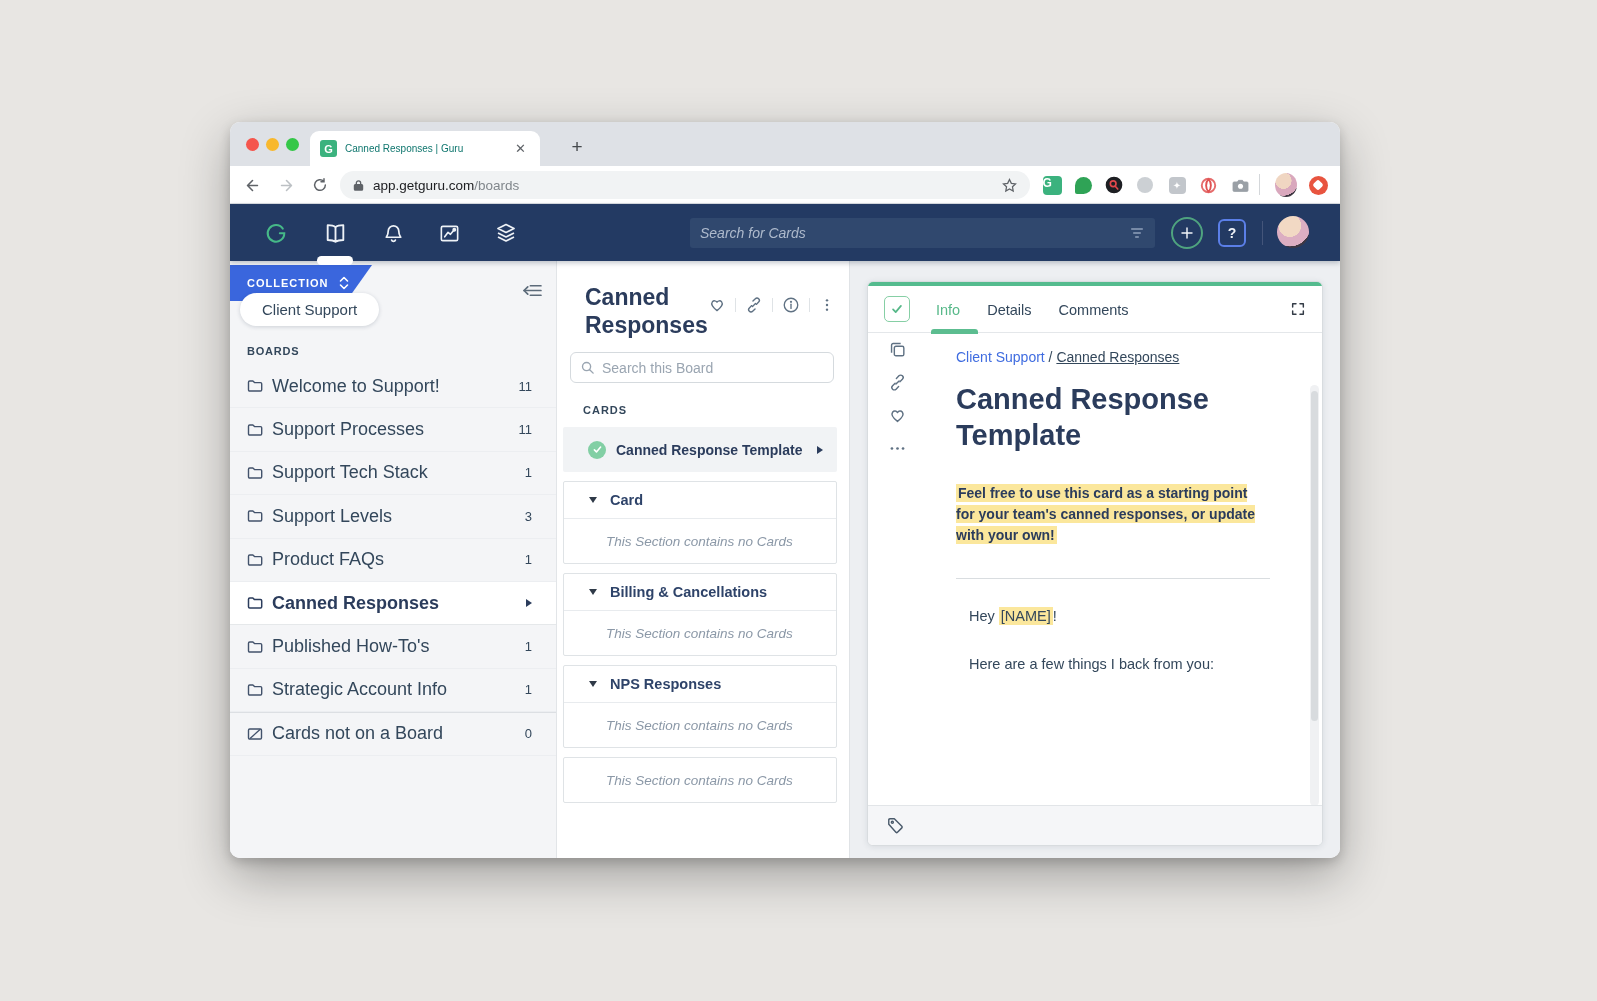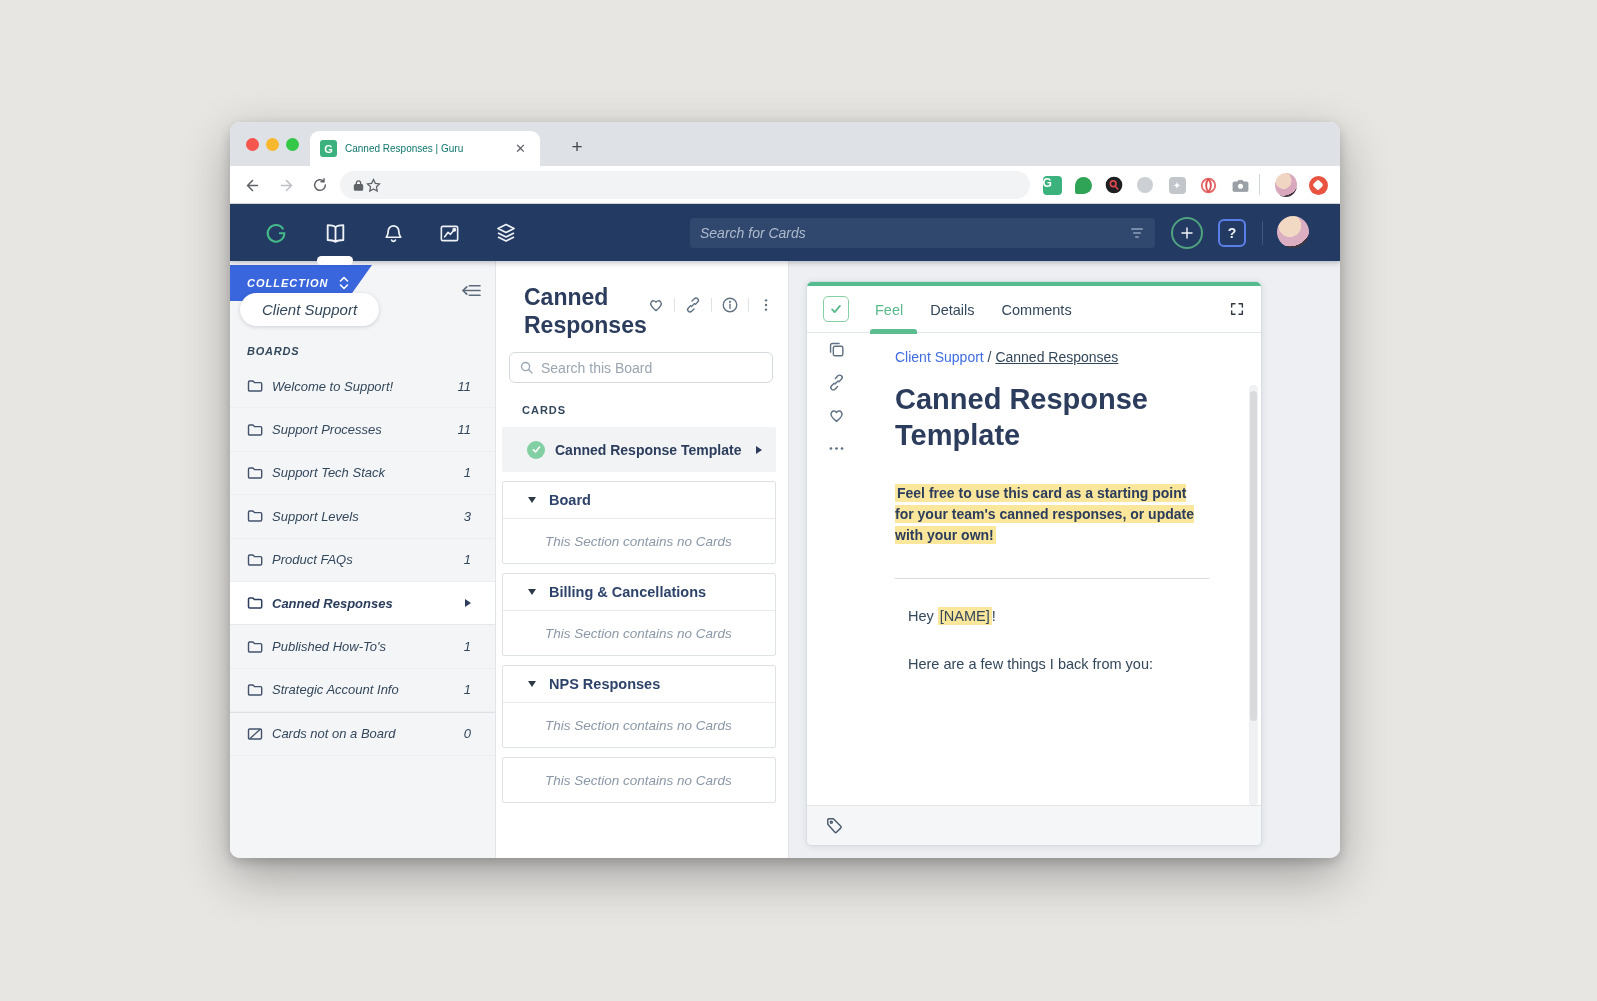--- a/index.html
+++ b/index.html
@@ -62,36 +62,36 @@
               border:2px solid #5b7fe8; color:#f0f3f8; font-size:14px; font-weight:bold;
               display:flex; align-items:center; justify-content:center; }
   .nav-divider { position:absolute; left:1032px; top:17px; width:1px; height:24px; background:#44557a; }
   .avatar-nav { position:absolute; left:1047px; top:12px; width:32px; height:32px; border-radius:50%;
                 background:radial-gradient(circle at 40% 30%, #f2d9c4 0 38%, #dcaec2 39% 70%, #3e3743 71%); }
 
   
   .content { position:relative; height:597px; background:#edeff2; display:flex; }
 
   
-  .sidebar { position:relative; width:266px; background:#f4f5f7; border-right:1px solid #e2e5e8; flex:none;font-style:italic; }
+  .sidebar { position:relative; width:327px; background:#f4f5f7; border-right:1px solid #e2e5e8; flex:none; }
   .coll-banner { position:absolute; left:0; top:4px; width:142px; height:36px; background:#3a66dd;
                  clip-path:polygon(0 0,100% 0,82% 100%,0 100%); display:flex; align-items:center; padding:0 0 0 17px; }
   .coll-label { color:#fff; font-size:11px; font-weight:bold; letter-spacing:1px; }
   .coll-sort { margin-left:10px; }
   .coll-pill { position:absolute; left:10px; top:32px; height:33px; padding:0 22px; background:#fff;
                border-radius:17px; box-shadow:0 1px 4px rgba(30,45,70,.18); display:flex; align-items:center;
                font-size:15px; color:#33475b; font-weight:500; z-index:3; }
   .collapse-btn { position:absolute; right:14px; top:22px; }
   .boards-label { position:absolute; left:17px; top:84px; font-size:11px; font-weight:bold;
                   letter-spacing:.8px; color:#33475b; }
   .board-list { position:absolute; left:0; top:104px; width:100%; }
   .board-row { height:43.4px; display:flex; align-items:center; padding:0 24px 0 17px;
                border-bottom:1px solid #eceef1; }
   .board-row .b-ico { width:16px; display:flex; }
-  .board-row .b-label { margin-left:9px; font-size:13px; color:#33475b; flex:1; }
+  .board-row .b-label { margin-left:9px; font-size:18px; color:#33475b; flex:1; }
   .board-row .b-count { font-size:13px; color:#33475b; }
   .board-row.selected { background:#fff; border-bottom:1px solid #e5e8ea; }
   .board-row.selected .b-label { font-weight:bold; color:#2b3c5c; }
   .board-row.divider-top { border-top:1px solid #dcdfe3; }
   .caret-right { width:0; height:0; border-top:4.5px solid transparent; border-bottom:4.5px solid transparent;
                  border-left:6px solid #2b3c5c; }
   .caret-down { width:0; height:0; border-left:4.5px solid transparent; border-right:4.5px solid transparent;
                 border-top:6px solid #2f3a48; }
 
   
@@ -185,20 +185,21 @@
       <span class="navbtn" style="left:78px;">
         <svg width="16" height="16" viewBox="0 0 24 24" fill="none" stroke="#5f6368" stroke-width="2.2" stroke-linecap="round">
             <path d="M20 12 a8 8 0 1 1 -2.5 -5.8 M18 2.5 V7 H13.5"></path>
           </svg>
       </span>
       <div class="urlbar">
         <svg width="13" height="13" viewBox="0 0 24 24" fill="none" stroke="#5f6368" stroke-width="2.4">
             <rect x="4.5" y="10.5" width="15" height="10" rx="1.6" fill="#5f6368"></rect>
             <path d="M8 10.5 V7.5 a4 4 0 0 1 8 0 v3"></path>
           </svg>
+        <span class="url-text"><span>app.getguru.com</span><span class="url-path">/boards</span></span>
         <svg width="17" height="17" viewBox="0 0 24 24" fill="none" stroke="#5f6368" stroke-width="1.8">
             <path d="M12 3.5 l2.6 5.4 5.9 .8 -4.3 4.1 1 5.9 -5.2 -2.8 -5.2 2.8 1 -5.9 -4.3 -4.1 5.9 -.8 Z"></path>
           </svg>
       </div>
       <span class="ext" style="left:811px;">
           <span class="ext-g">G</span>
         </span>
       <span class="ext" style="left:842px;">
           <span class="ext-bubble"></span>
         </span>
@@ -434,21 +435,21 @@
                 <path d="M3.5 8.5 L6.5 11.5 L12.5 4.5"></path>
               </svg>
           </span>
           <span class="cr-title">Canned Response Template</span>
           <span class="caret-right"></span>
         </div>
 
         <div class="section">
           <div class="section-head">
             <span class="caret-down"></span>
-            <span class="s-title">Board</span>
+            <span class="s-title">Card</span>
           </div>
           <div class="section-body">
               <span class="s-empty">This Section contains no Cards</span>
             </div>
         </div>
         <div class="section">
           <div class="section-head">
             <span class="caret-down"></span>
             <span class="s-title">Billing &amp; Cancellations</span>
           </div>
@@ -476,21 +477,21 @@
 
       <section class="card-panel">
         <div class="cp-greenbar"></div>
         <div class="cp-head">
           <span class="cp-checkbox">
             <svg width="14" height="14" viewBox="0 0 16 16" fill="none" stroke="#57b889" stroke-width="2" stroke-linecap="round" stroke-linejoin="round">
                 <path d="M3.5 8.5 L6.5 11.5 L12.5 4.5"></path>
               </svg>
           </span>
           <div class="cp-tabs">
-            <span class="cp-tab active">Feel</span>
+            <span class="cp-tab active">Info</span>
             <span class="cp-tab">Details</span>
             <span class="cp-tab">Comments</span>
           </div>
           <span class="cp-tab-underline"></span>
           <span class="cp-expand">
             <svg width="16" height="16" viewBox="0 0 24 24" fill="none" stroke="#333b46" stroke-width="2.2" stroke-linecap="round" stroke-linejoin="round">
                 <path d="M4 9 V4 H9 M15 4 H20 V9 M20 15 V20 H15 M9 20 H4 V15"></path>
               </svg>
           </span>
         </div>

